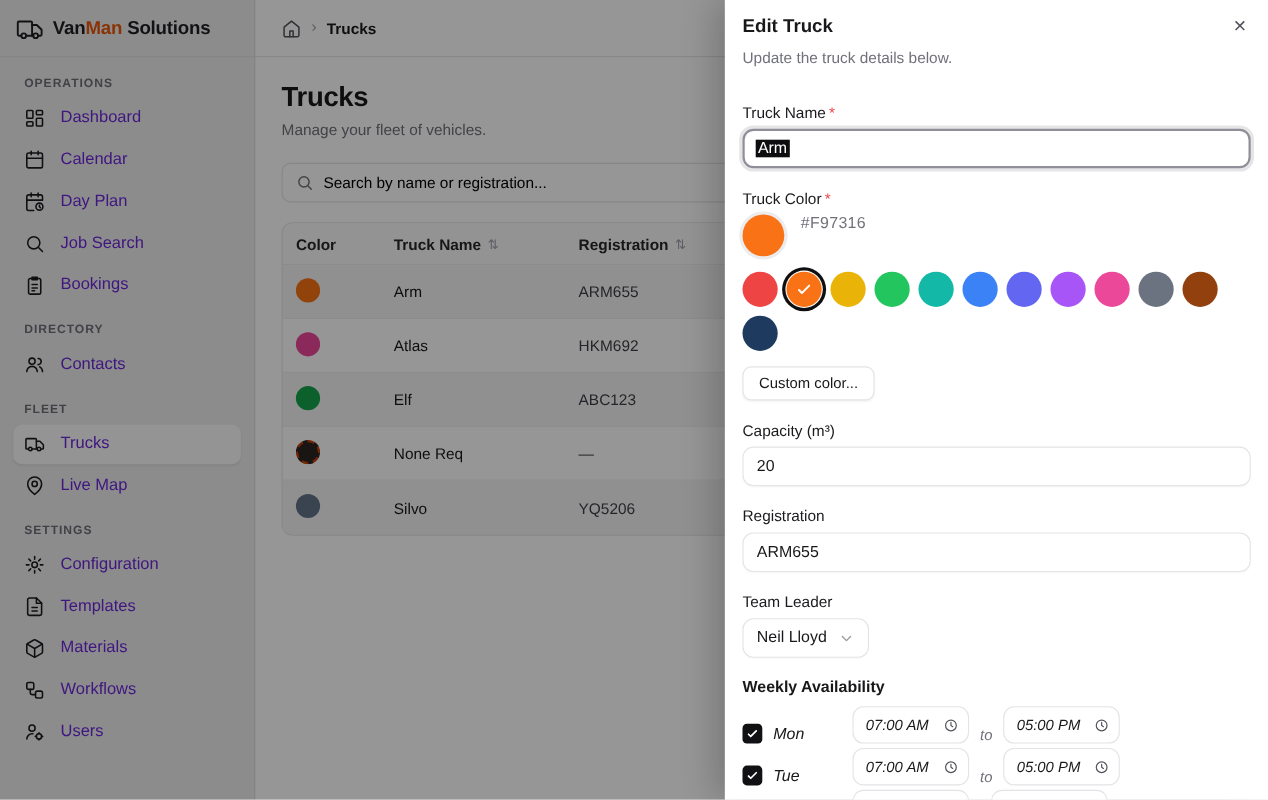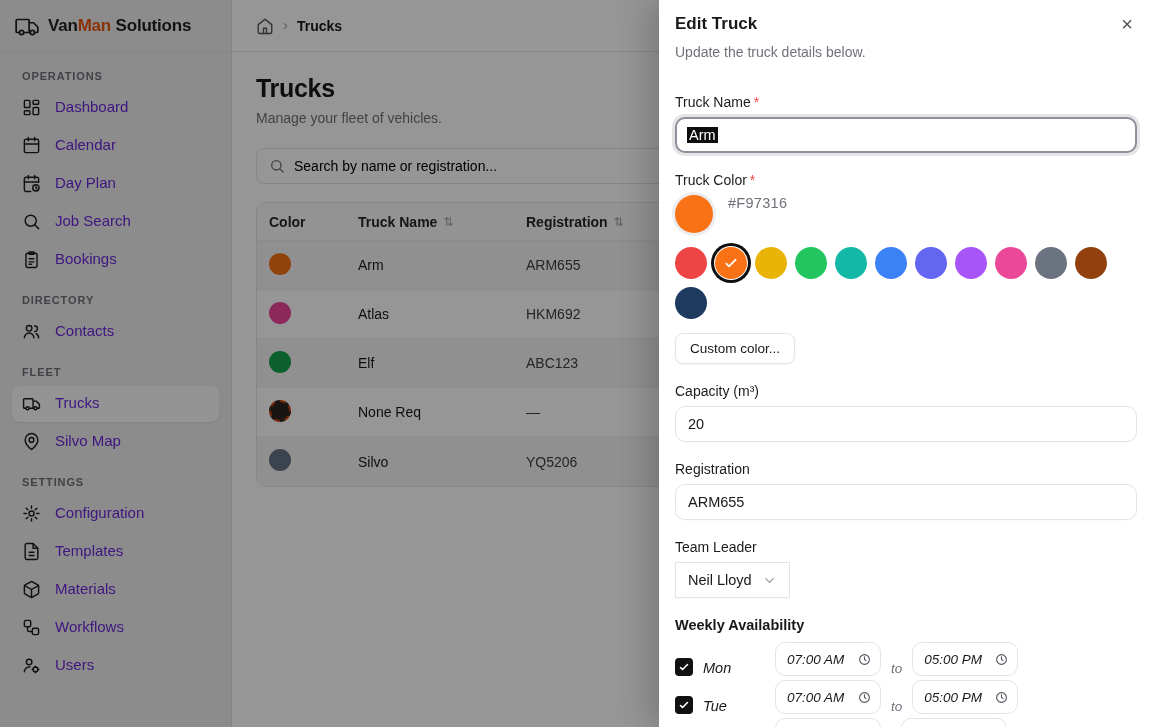--- a/index.html
+++ b/index.html
@@ -60,21 +60,21 @@
   .tinput.focused { border:2px solid #8f8f99; box-shadow:0 0 0 3px rgba(160,160,170,.28); padding:0 10px; }
   .selected-text { background:#0d0d0f; color:#fff; padding:0 2px; }
   .color-preview { display:flex; align-items:flex-start; gap:15px; }
   .preview-circle { width:38px; height:38px; border-radius:50%; box-shadow:0 0 0 3px #ececef; }
   .hex-label { font-size:14.5px; color:#71717a; letter-spacing:.02em; }
   .palette { margin-top:14px; display:flex; flex-wrap:wrap; gap:8px; max-width:440px; }
   .swatch { width:32px; height:32px; border-radius:50%; cursor:pointer; position:relative; }
   .swatch.selected { box-shadow:0 0 0 1px #fff, 0 0 0 4px #0f0f12; }
   .swatch .check { position:absolute; inset:0; display:flex; align-items:center; justify-content:center; color:#fff; }
   .custom-color-btn { margin-top:14px; display:inline-block; padding:7px 14px; font-size:13.5px; color:#18181b; background:#fff; border:1px solid #e4e4e7; border-radius:8px; box-shadow:0 1px 2px rgba(0,0,0,.05); cursor:pointer; font-family:inherit; }
-  .select-btn { display:inline-flex; align-items:center; gap:10px; height:36px; padding:0 12px; border:1px solid #e4e4e7; border-radius:0; background:#fff; font-size:14.5px; color:#18181b; cursor:pointer; box-shadow:0 1px 1px rgba(0,0,0,.02); }
+  .select-btn { display:inline-flex; align-items:center; gap:10px; height:36px; padding:0 12px; border:1px solid #e4e4e7; border-radius:10px; background:#fff; font-size:14.5px; color:#18181b; cursor:pointer; box-shadow:0 1px 1px rgba(0,0,0,.02); }
   .select-btn .chev { color:#9a9aa3; }
   .weekly-label { font-size:14.5px; font-weight:600; margin-bottom:9px; }
   .wk-row { display:flex; align-items:flex-end; margin-bottom:4px; height:34px;font-style:italic; }
   .checkbox { width:18px; height:18px; border-radius:4px; background:#111114; display:flex; align-items:center; justify-content:center; color:#fff; cursor:pointer; flex:0 0 auto; }
   .day-label { width:82px; padding-left:10px; font-size:14.5px; }
   .time-box { width:106px; height:34px; border:1px solid #e4e4e7; border-radius:10px; display:flex; align-items:center; justify-content:space-between; padding:0 9px 0 11px; font-size:13.5px; color:#18181b; background:#fff; cursor:pointer; }
   .time-box .clock { color:#52525b; }
   .to-label { color:#71717a; font-size:13.5px; margin:0 10px; }
 </style>
 </head>
@@ -176,21 +176,21 @@
         </span>
       <span>Trucks</span>
     </div>
     <div class="nav-item">
       <span class="nicon">
           <svg width="19" height="19" viewBox="0 0 24 24" fill="none" stroke="currentColor" stroke-width="1.8" stroke-linecap="round" stroke-linejoin="round">
             <path d="M20 10c0 6-8 12-8 12S4 16 4 10a8 8 0 0 1 16 0Z"></path>
             <circle cx="12" cy="10" r="3"></circle>
           </svg>
         </span>
-      <span>Silvo Map</span>
+      <span>Live Map</span>
     </div>
 
     <div class="nav-section-label">SETTINGS</div>
 
     <div class="nav-item">
       <span class="nicon">
           <svg width="19" height="19" viewBox="0 0 24 24" fill="none" stroke="currentColor" stroke-width="1.8" stroke-linecap="round" stroke-linejoin="round">
             <circle cx="12" cy="12" r="3.2"></circle>
             <path d="M12 2.5v3M12 18.5v3M2.5 12h3M18.5 12h3M5.3 5.3l2.1 2.1M16.6 16.6l2.1 2.1M5.3 18.7l2.1-2.1M16.6 7.4l2.1-2.1"></path>
           </svg>

